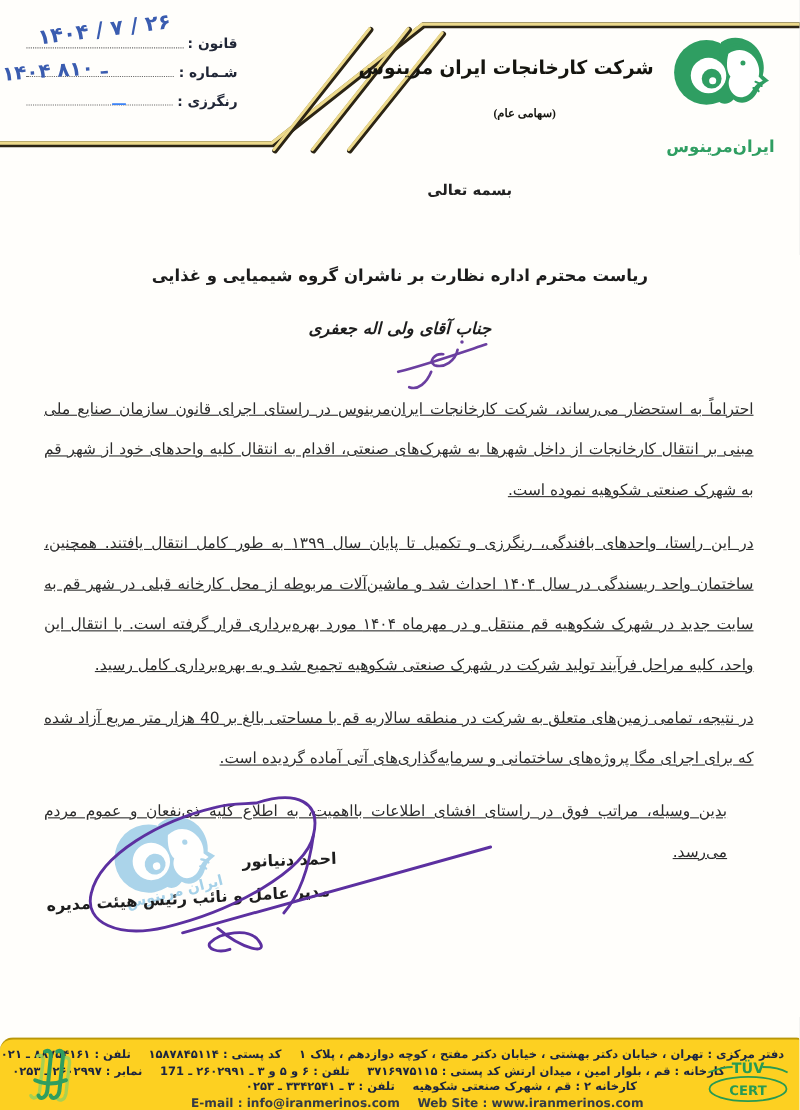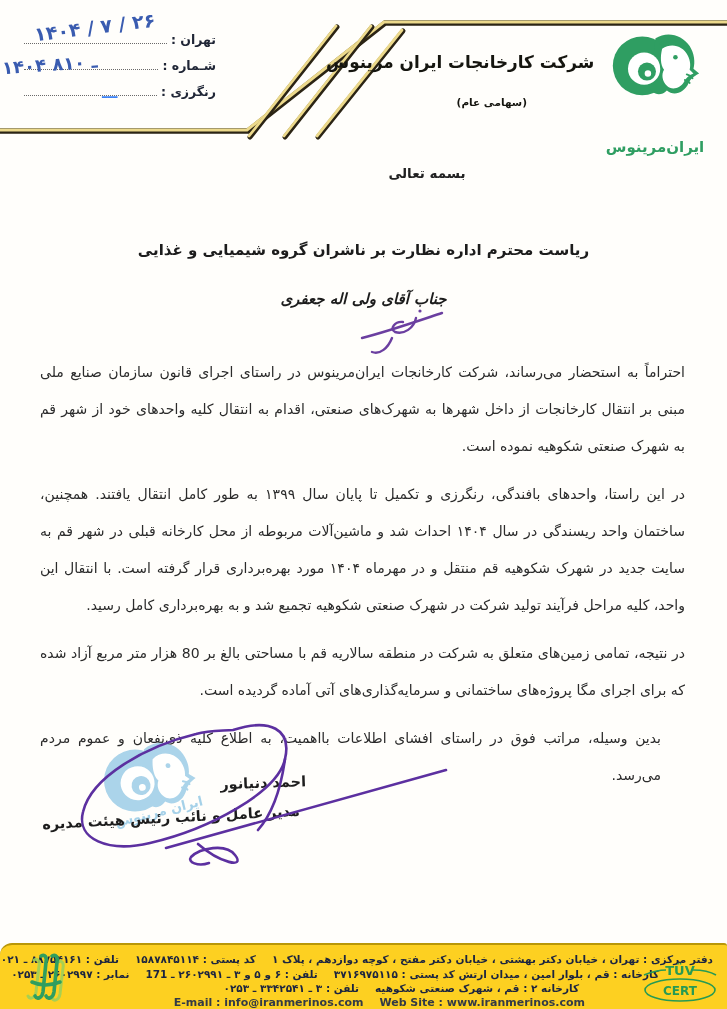--- a/index.html
+++ b/index.html
@@ -10,38 +10,38 @@
   }
   
   .gold-frame{position:absolute;top:0;left:0;pointer-events:none;}
   .date-block{position:absolute;top:30px;left:24px;width:192px;direction:rtl;}
   .date-row{display:flex;align-items:flex-end;margin-bottom:9px;height:17px;}
   .date-row .lbl{font-weight:bold;font-size:12.5px;color:#202636;white-space:nowrap;margin-left:4px;}
   .date-row .leader{flex:1;border-bottom:1.6px dotted #6a6a6a;margin-bottom:3px;}
   .hand{position:absolute;color:#3a5cb0;font-weight:bold;white-space:nowrap;direction:ltr;}
   .hand-date{top:16px;left:34px;font-size:19px;transform:rotate(-7deg);}
   .hand-num{top:54px;left:2px;font-size:18px;transform:rotate(-4deg);}
-  .hand-att{top:84px;left:102px;color:#3b82f6;font-size:15px;font-weight:bold;}
+  .hand-att{top:84px;left:102px;color:#3b82f6;font-size:12px;font-weight:bold;}
   .logo-block{position:absolute;top:26px;right:22px;width:100px;text-align:center;}
-  .logo-word{margin-top:16px;font-size:15px;font-weight:bold;color:#2f9e62;letter-spacing:-0.5px;direction:rtl;}
+  .logo-word{margin-top:2px;font-size:15px;font-weight:bold;color:#2f9e62;letter-spacing:-0.5px;direction:rtl;}
   .company-name{
     position:absolute;top:52px;right:128px;width:240px;text-align:center;
     font-size:17.5px;font-weight:bold;color:#15150f;white-space:nowrap;direction:rtl;
     transform:scaleX(.96);
   }
-  .company-type{position:absolute;top:96px;right:200px;width:100px;
-    font-size:10.5px;font-weight:bold;color:#15150f;direction:rtl;}
+  .company-type{position:absolute;top:96px;right:200px;width:100px;text-align:center;
+    font-size:10.5px;font-weight:bold;color:#15150f;direction:rtl;font-family:Liberation Serif, serif;}
   
   .basmala{position:absolute;top:165px;left:327px;width:200px;text-align:center;
     font-size:13.5px;font-weight:bold;color:#222;direction:rtl;}
   .addressee{position:absolute;top:241px;right:42px;left:42px;direction:rtl;text-align:center;}
   .addressee .l1{font-size:15px;font-weight:bold;color:#1c1c1c;}
   .addressee .l2{font-size:15px;font-weight:bold;color:#1c1c1c;margin-top:31px;font-style:italic;}
   .scribble{position:absolute;top:306px;left:358px;}
-  .body-text{position:absolute;top:354px;right:42px;left:40px;direction:rtl;}
+  .body-text{position:absolute;top:354px;right:42px;left:40px;direction:rtl;text-decoration:underline;}
   .body-text p{
     margin:0 0 11px 0;font-size:14px;line-height:37px;color:#2b2b2b;
     text-align:justify;text-align-last:right;
   }
   .body-text p.indent{padding-right:24px;margin-top:6px;}
   
   .sig-block{position:absolute;top:716px;left:48px;width:450px;height:170px;}
   .stamp{position:absolute;top:20px;left:52px;opacity:.88;transform:rotate(-10deg);}
   .stamp-word{position:absolute;top:88px;left:66px;font-size:13px;font-weight:bold;
     color:#8fc6e4;direction:rtl;transform:rotate(-14deg);opacity:.8;white-space:nowrap;}
@@ -79,21 +79,21 @@
       <path d="M249,136 L336,26" stroke="#ecd98b" stroke-width="2.8"></path>
       <path d="M285,137 L372,27" stroke="#2b2414" stroke-width="5"></path>
       <path d="M284,136 L371,26" stroke="#ecd98b" stroke-width="2.8"></path>
       <path d="M318,137 L403,31" stroke="#2b2414" stroke-width="5"></path>
       <path d="M317,136 L402,30" stroke="#ecd98b" stroke-width="2.8"></path>
     </g>
   </svg>
 
   <div class="date-block">
     <div class="date-row">
-      <span class="lbl">تهران :</span>
+      <span class="lbl">قانون :</span>
       <span class="leader"></span>
     </div>
     <div class="date-row">
       <span class="lbl">شـماره :</span>
       <span class="leader"></span>
     </div>
     <div class="date-row">
       <span class="lbl">رنگرزی :</span>
       <span class="leader"></span>
     </div>
@@ -137,21 +137,21 @@
       <path d="M4,32 C28,26 54,17 84,7"></path>
       <path d="M58,12 C56,22 46,29 37,26 C31,23 37,15 45,16"></path>
       <path d="M34,32 C30,42 22,49 14,46"></path>
     </g>
     <circle cx="62" cy="5" r="1.6" fill="#6b3fa0"></circle>
   </svg>
 
   <div class="body-text">
     <p>احتراماً به استحضار می‌رساند، شرکت کارخانجات ایران‌مرینوس در راستای اجرای قانون سازمان صنایع ملی مبنی بر انتقال کارخانجات از داخل شهرها به شهرک‌های صنعتی، اقدام به انتقال کلیه واحدهای خود از شهر قم به شهرک صنعتی شکوهیه نموده است.</p>
     <p>در این راستا، واحدهای بافندگی، رنگرزی و تکمیل تا پایان سال ۱۳۹۹ به طور کامل انتقال یافتند. همچنین، ساختمان واحد ریسندگی در سال ۱۴۰۴ احداث شد و ماشین‌آلات مربوطه از محل کارخانه قبلی در شهر قم به سایت جدید در شهرک شکوهیه قم منتقل و در مهرماه ۱۴۰۴ مورد بهره‌برداری قرار گرفته است. با انتقال این واحد، کلیه مراحل فرآیند تولید شرکت در شهرک صنعتی شکوهیه تجمیع شد و به بهره‌برداری کامل رسید.</p>
-    <p>در نتیجه، تمامی زمین‌های متعلق به شرکت در منطقه سالاریه قم با مساحتی بالغ بر 80 هزار متر مربع آزاد شده که برای اجرای مگا پروژه‌های ساختمانی و سرمایه‌گذاری‌های آتی آماده گردیده است.</p>
+    <p>در نتیجه، تمامی زمین‌های متعلق به شرکت در منطقه سالاریه قم با مساحتی بالغ بر 40 هزار متر مربع آزاد شده که برای اجرای مگا پروژه‌های ساختمانی و سرمایه‌گذاری‌های آتی آماده گردیده است.</p>
     <p class="indent">بدین وسیله، مراتب فوق در راستای افشای اطلاعات بااهمیت، به اطلاع کلیه ذی‌نفعان و عموم مردم می‌رسد.</p>
   </div>
 
   <div class="sig-block">
     <svg class="stamp" width="100" height="97" viewBox="0 0 100 97">
       <g opacity="0.85">
         <g fill="#8fc6e4">
           <circle cx="36" cy="42" r="31"></circle>
           <path d="M50 13 C62 5 78 9 86 21 C91 29 92 38 90 45 L96 50 C90 53 87 56 85 60 C80 71 69 74 62 68 C54 76 45 71 43 62 C42 55 46 48 52 45 C47 37 48 27 50 13 Z"></path>
         </g>

